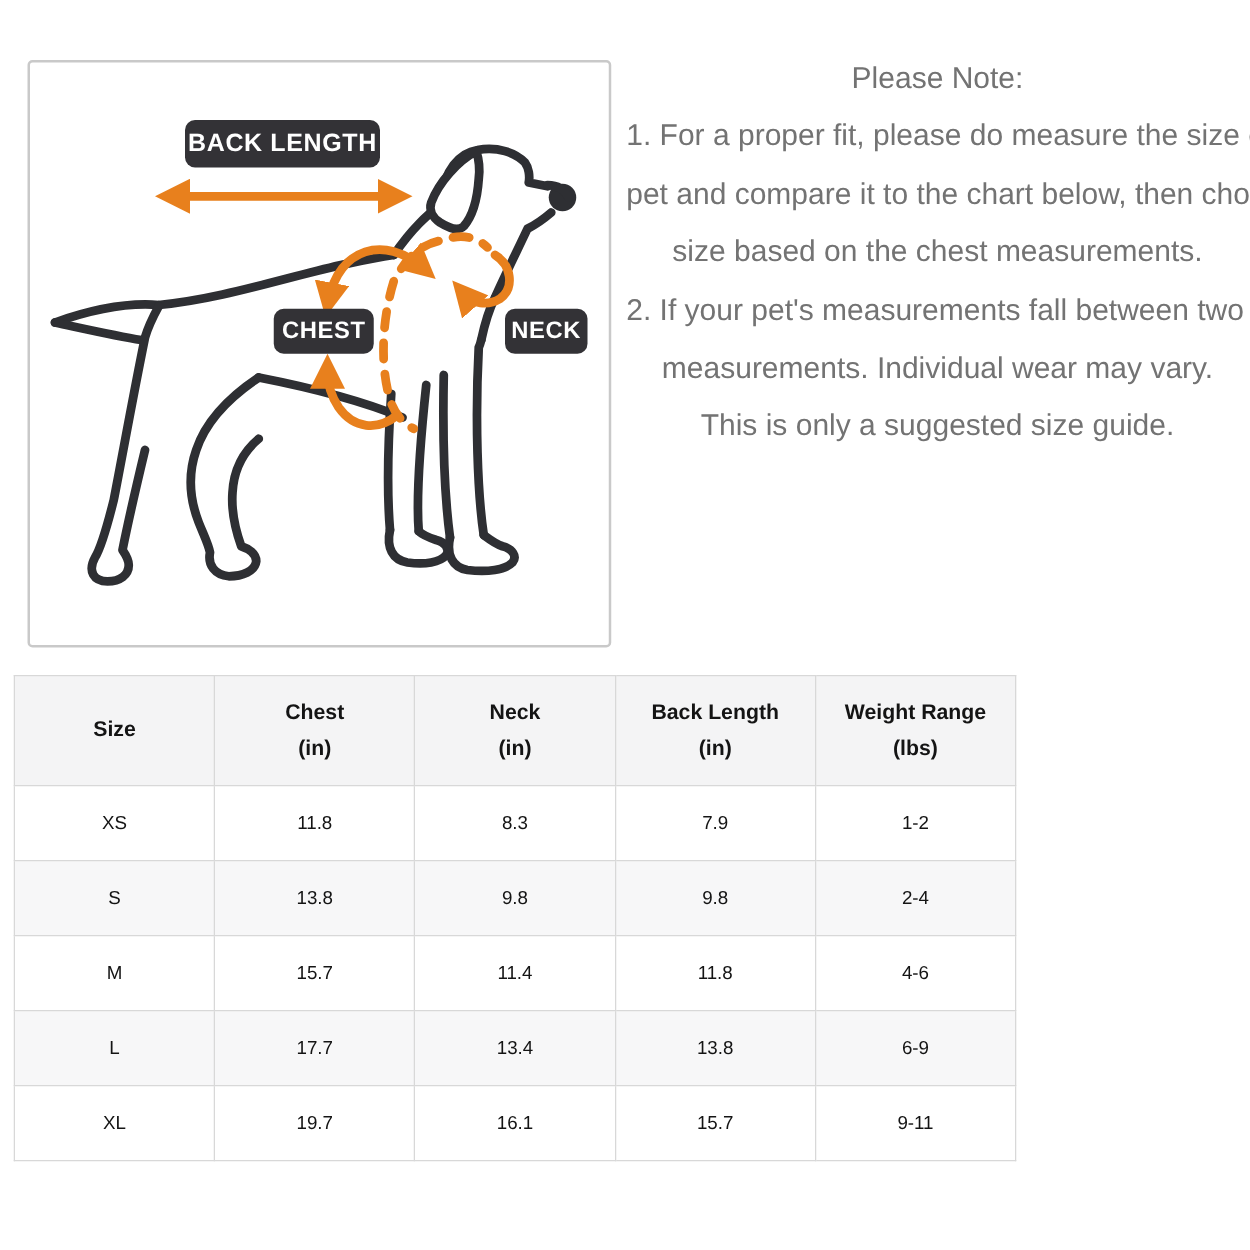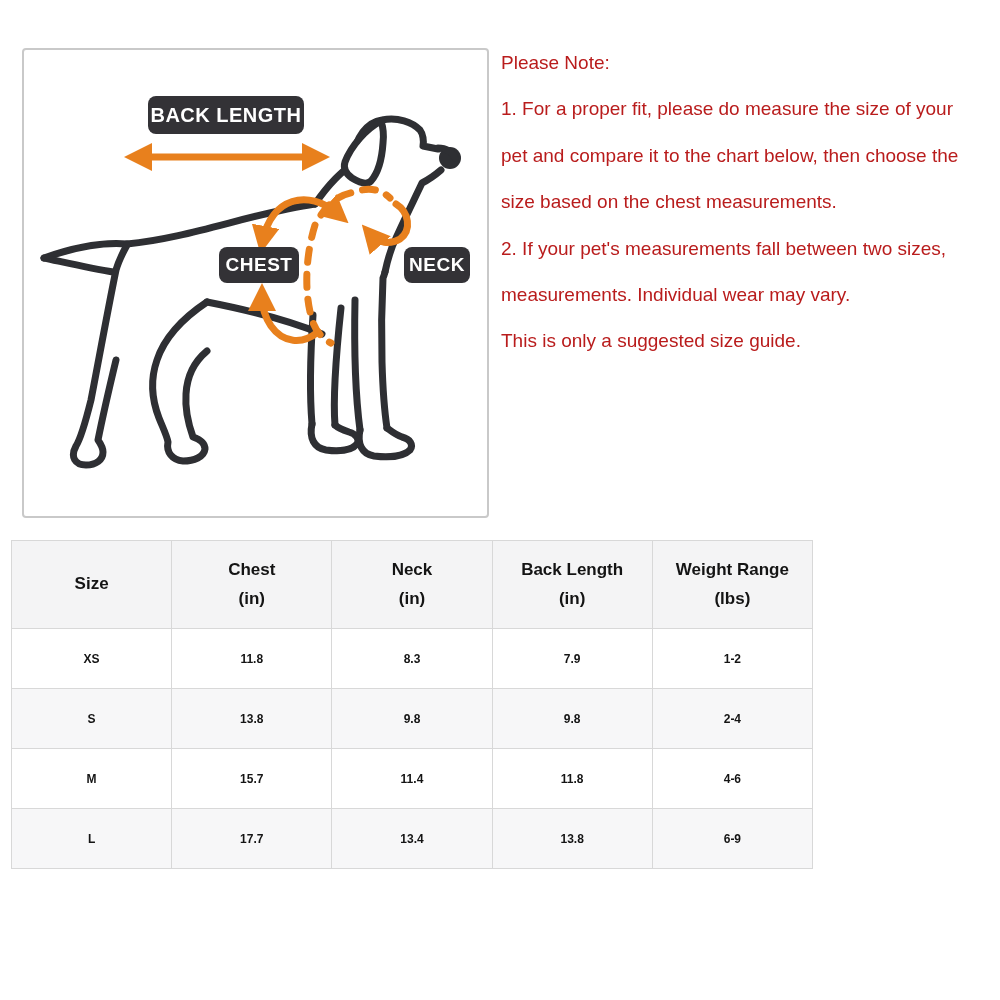--- a/index.html
+++ b/index.html
@@ -28,22 +28,23 @@
     border-radius:8px;
     display:flex;align-items:center;justify-content:center;
     letter-spacing:0.5px;
   }
   #tag-back-length{left:148px;top:96px;width:156px;height:38px;font-size:20px;}
   #tag-chest{left:219px;top:247px;width:80px;height:36px;font-size:19px;}
   #tag-neck{left:404px;top:247px;width:66px;height:36px;font-size:19px;}
   
   #notes{
     position:absolute;left:501px;top:40px;width:498px;
-    color:#b91c1c;
-    font-size:19px;
+    color:#737373;
+    font-size:24px;
+    text-align:center;
   }
   .note-line{
     line-height:46.4px;
     height:46.4px;
     white-space:nowrap;
   }
   
   #size-table{
     position:absolute;left:11px;top:540px;
     width:802px;
@@ -59,22 +60,22 @@
   }
   #size-table th{
     height:87px;
     background:#f4f4f5;
     font-size:17px;
     font-weight:bold;
     line-height:1.65;
   }
   #size-table td{
     height:59px;
-    font-size:12px;
-    font-weight:bold;
+    font-size:15px;
+    font-weight:normal;
     background:#ffffff;
   }
   #size-table tr.alt td{background:#f7f7f8;}
 </style>
 </head>
 <body>
 
 <div id="page">
 
   <div id="dog-box">
@@ -203,16 +204,23 @@
         <td>11.8</td>
         <td>4-6</td>
       </tr>
       <tr class="alt">
         <td>L</td>
         <td>17.7</td>
         <td>13.4</td>
         <td>13.8</td>
         <td>6-9</td>
       </tr>
+      <tr>
+        <td>XL</td>
+        <td>19.7</td>
+        <td>16.1</td>
+        <td>15.7</td>
+        <td>9-11</td>
+      </tr>
     </tbody>
   </table>
 
 </div>
 
 </body></html>

